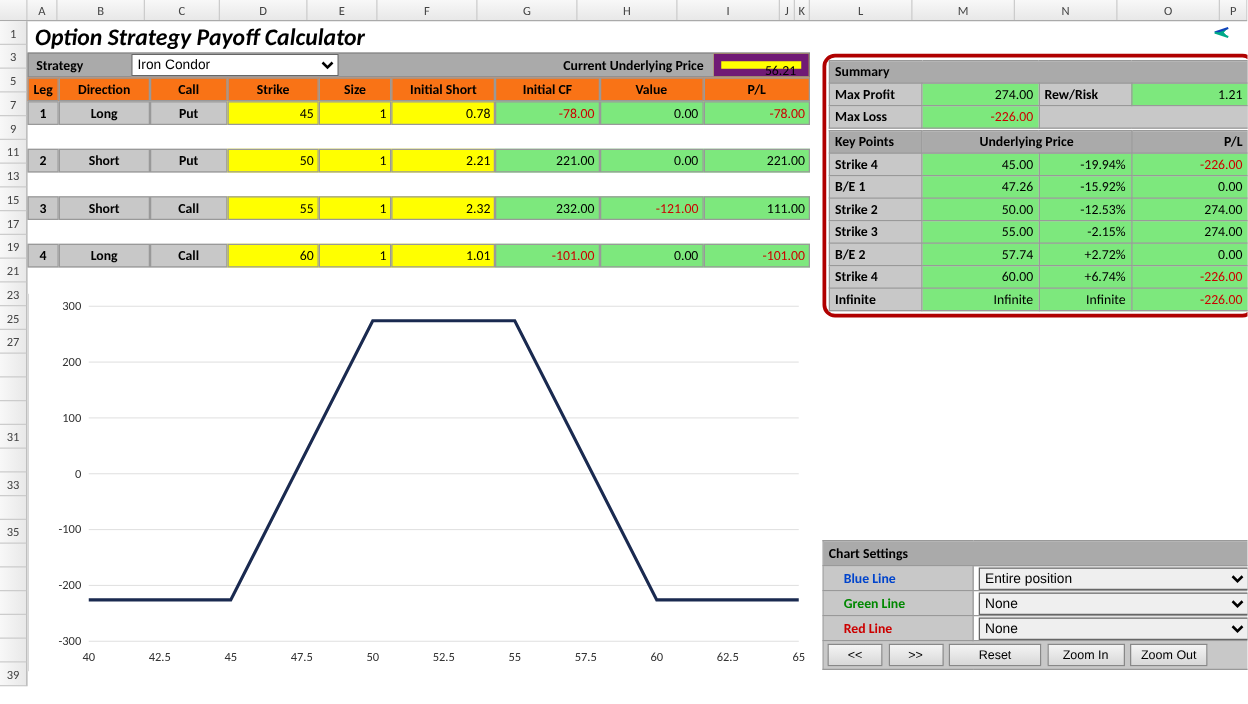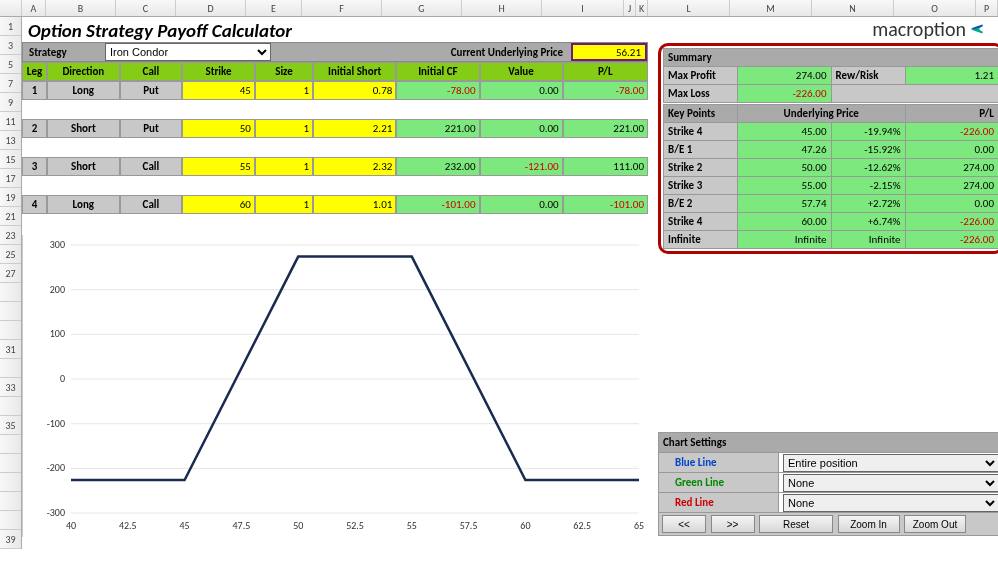--- a/index.html
+++ b/index.html
@@ -67,37 +67,37 @@
 .strategy-row .lbl { font-weight:bold; width: 76px; }
 .strategy-row select {
   font-size: 11px; height: 18px; width: 166px;
   border:1px solid #666;
   background:#fff;
 }
 .strategy-row .cup-label { flex:1; text-align:right; font-weight:bold; padding-right:8px;}
 .strategy-row .cup-val {
   width: 76px; height:18px;
   background: #ffff00;
-  border:2px solid #701a75;
+  border:6px solid #701a75;
   text-align:right; padding-right:4px;
   line-height:16px;
 }
 
 .legs-table {
   width: 626px;
 }
 .legs-table tr { height: 19px; }
 .legs-table th, .legs-table td {
   border: 1px solid #999;
   text-align:center;
   font-size:11px;
   padding: 0 3px;
 }
 .legs-table th {
-  background: #84cc16;
+  background: #f97316;
   font-weight:bold;
 }
 .legs-table .row-gray { background: #c8c8c8; font-weight:bold;}
 .legs-table .yellow { background: #ffff00; text-align:right;}
 .legs-table .green { background: #7de87d; text-align:right;}
 .legs-table .neg { color: #cc0000; }
 .legs-table .total-row td { background:#aaa; font-weight:bold;}
 .legs-table .total-row .green { background:#7de87d; font-weight:normal;}
 .legs-table .spacer td { border:none; height:2px; padding:0;}
 
@@ -212,21 +212,20 @@
     <div></div>
     <div></div>
     <div></div>
     <div>39</div>
   </div>
 
 <div class="content">
   <div class="title-row">
     <h1>Option Strategy Payoff Calculator</h1>
     <div class="brand">
-      <span>macroption</span>
       <svg viewBox="0 0 20 20">
           <path d="M2 10 L14 6 L10 10 L14 14 Z" fill="#0a8"></path>
           <path d="M2 10 L14 6" stroke="#14b" stroke-width="2"></path>
           <path d="M2 10 L14 14" stroke="#0a8" stroke-width="2"></path>
         </svg>
     </div>
   </div>
 
   <div class="strategy-row">
     <span class="lbl">Strategy</span>
@@ -377,21 +376,21 @@
           </tr>
           <tr>
             <td class="lbl">B/E 1</td>
             <td class="val-g">47.26</td>
             <td class="val-g">-15.92%</td>
             <td class="val-g ">0.00</td>
           </tr>
           <tr>
             <td class="lbl">Strike 2</td>
             <td class="val-g">50.00</td>
-            <td class="val-g">-12.62%</td>
+            <td class="val-g">-12.53%</td>
             <td class="val-g ">274.00</td>
           </tr>
           <tr>
             <td class="lbl">Strike 3</td>
             <td class="val-g">55.00</td>
             <td class="val-g">-2.15%</td>
             <td class="val-g ">274.00</td>
           </tr>
           <tr>
             <td class="lbl">B/E 2</td>

